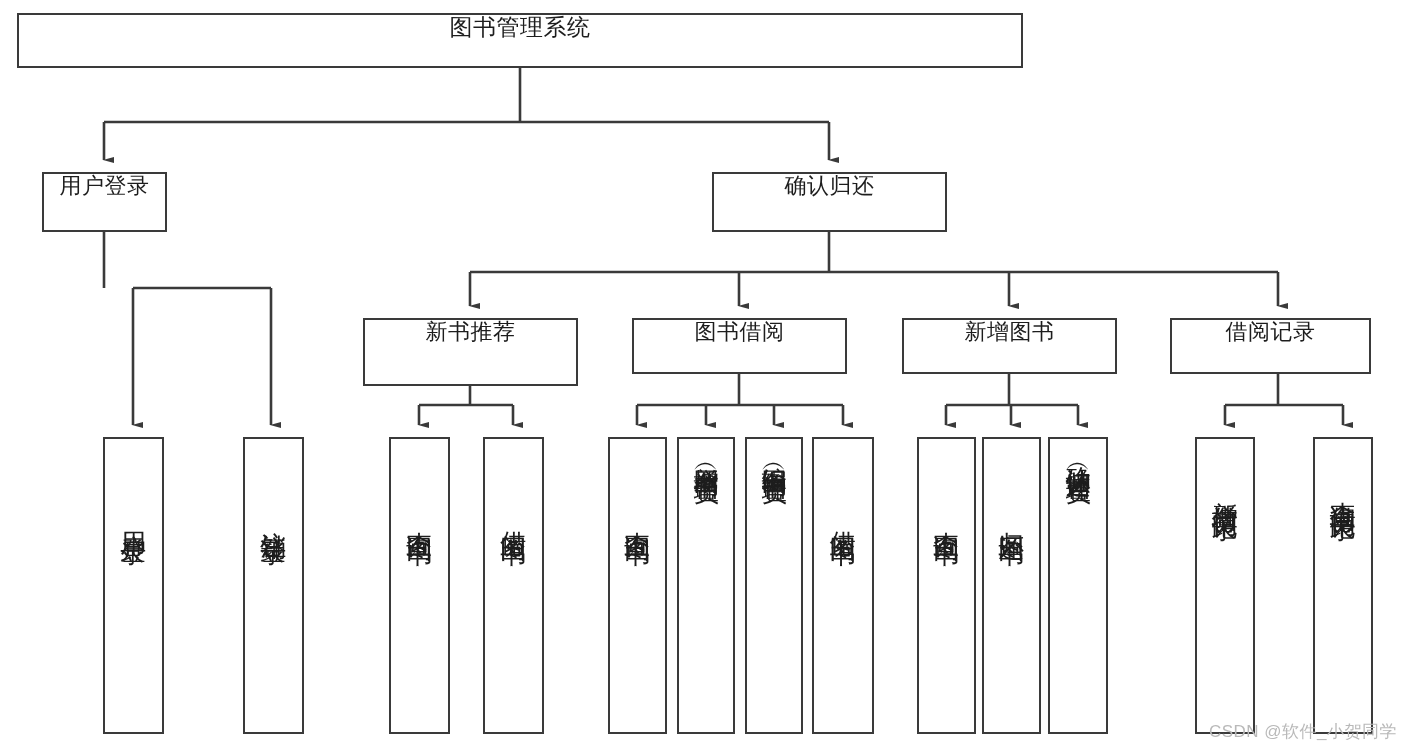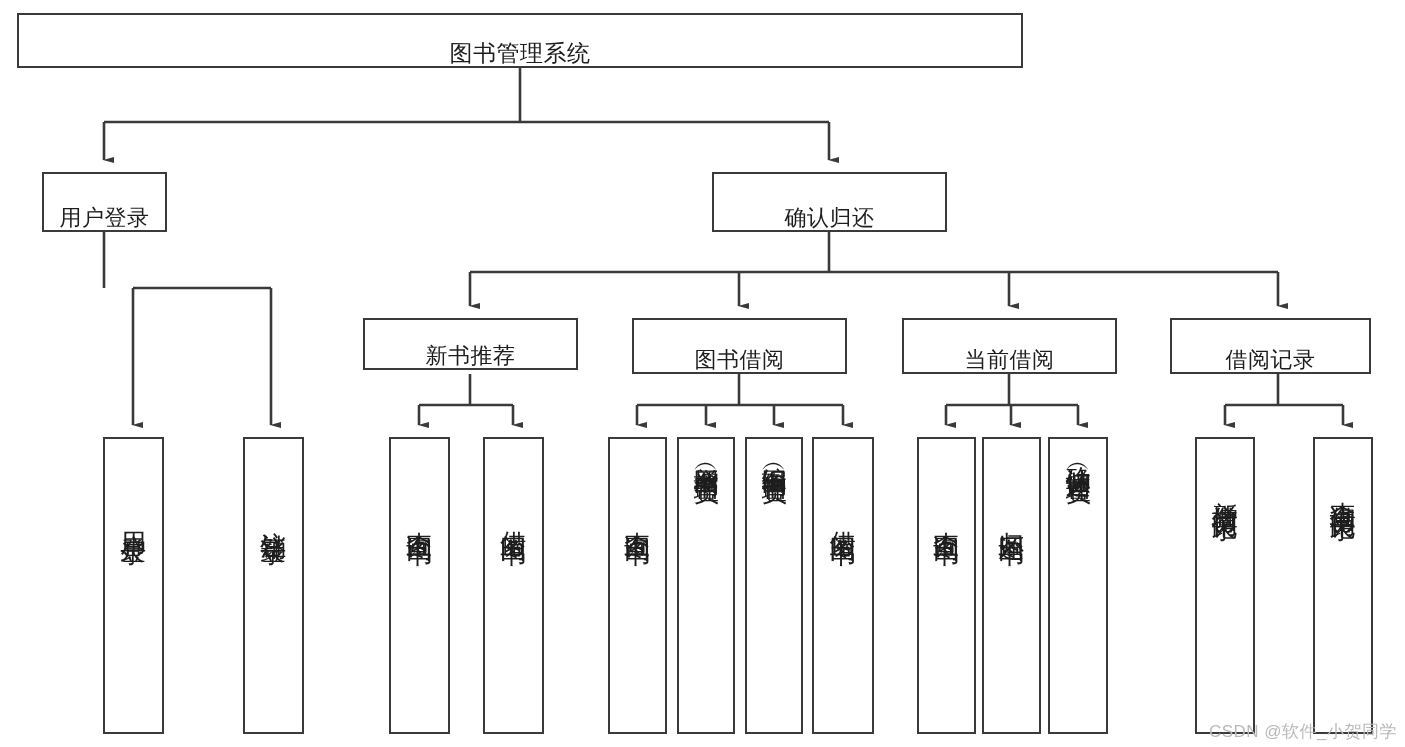--- a/index.html
+++ b/index.html
@@ -20,21 +20,21 @@
     left:0;top:0;
     width:1405px;height:747px;
     pointer-events:none;
   }
   .node{
     position:absolute;
     box-sizing:border-box;
     background:#ffffff;
     border:2.5px solid #3a3a3a;
     display:flex;
-    align-items:flex-end;
+    align-items:flex-start;
     justify-content:center;
     overflow:hidden;
   }
   .node .lbl{
     color:#1d1d1d;
     white-space:nowrap;
     letter-spacing:0.5px;
   }
   .node.horiz .lbl{
     font-size:22px;
@@ -129,28 +129,28 @@
     <span class="lbl">图书管理系统</span>
   </div>
 
   <div class="node horiz" style="left:42px;top:172px;width:125px;height:60px;">
     <span class="lbl">用户登录</span>
   </div>
   <div class="node horiz" style="left:712px;top:172px;width:235px;height:60px;">
     <span class="lbl">确认归还</span>
   </div>
 
-  <div class="node horiz" style="left:363px;top:318px;width:215px;height:52px;">
+  <div class="node horiz" style="left:363px;top:318px;width:215px;height:68px;">
     <span class="lbl">新书推荐</span>
   </div>
   <div class="node horiz" style="left:632px;top:318px;width:215px;height:56px;">
     <span class="lbl">图书借阅</span>
   </div>
   <div class="node horiz" style="left:902px;top:318px;width:215px;height:56px;">
-    <span class="lbl">当前借阅</span>
+    <span class="lbl">新增图书</span>
   </div>
   <div class="node horiz" style="left:1170px;top:318px;width:201px;height:56px;">
     <span class="lbl">借阅记录</span>
   </div>
 
   <div class="node vert" style="left:103px;top:437px;width:61px;height:297px;padding-top:72px;">
     <span class="lbl">用户登录</span>
   </div>
   <div class="node vert" style="left:243px;top:437px;width:61px;height:297px;padding-top:72px;">
     <span class="lbl">注销登录</span>

